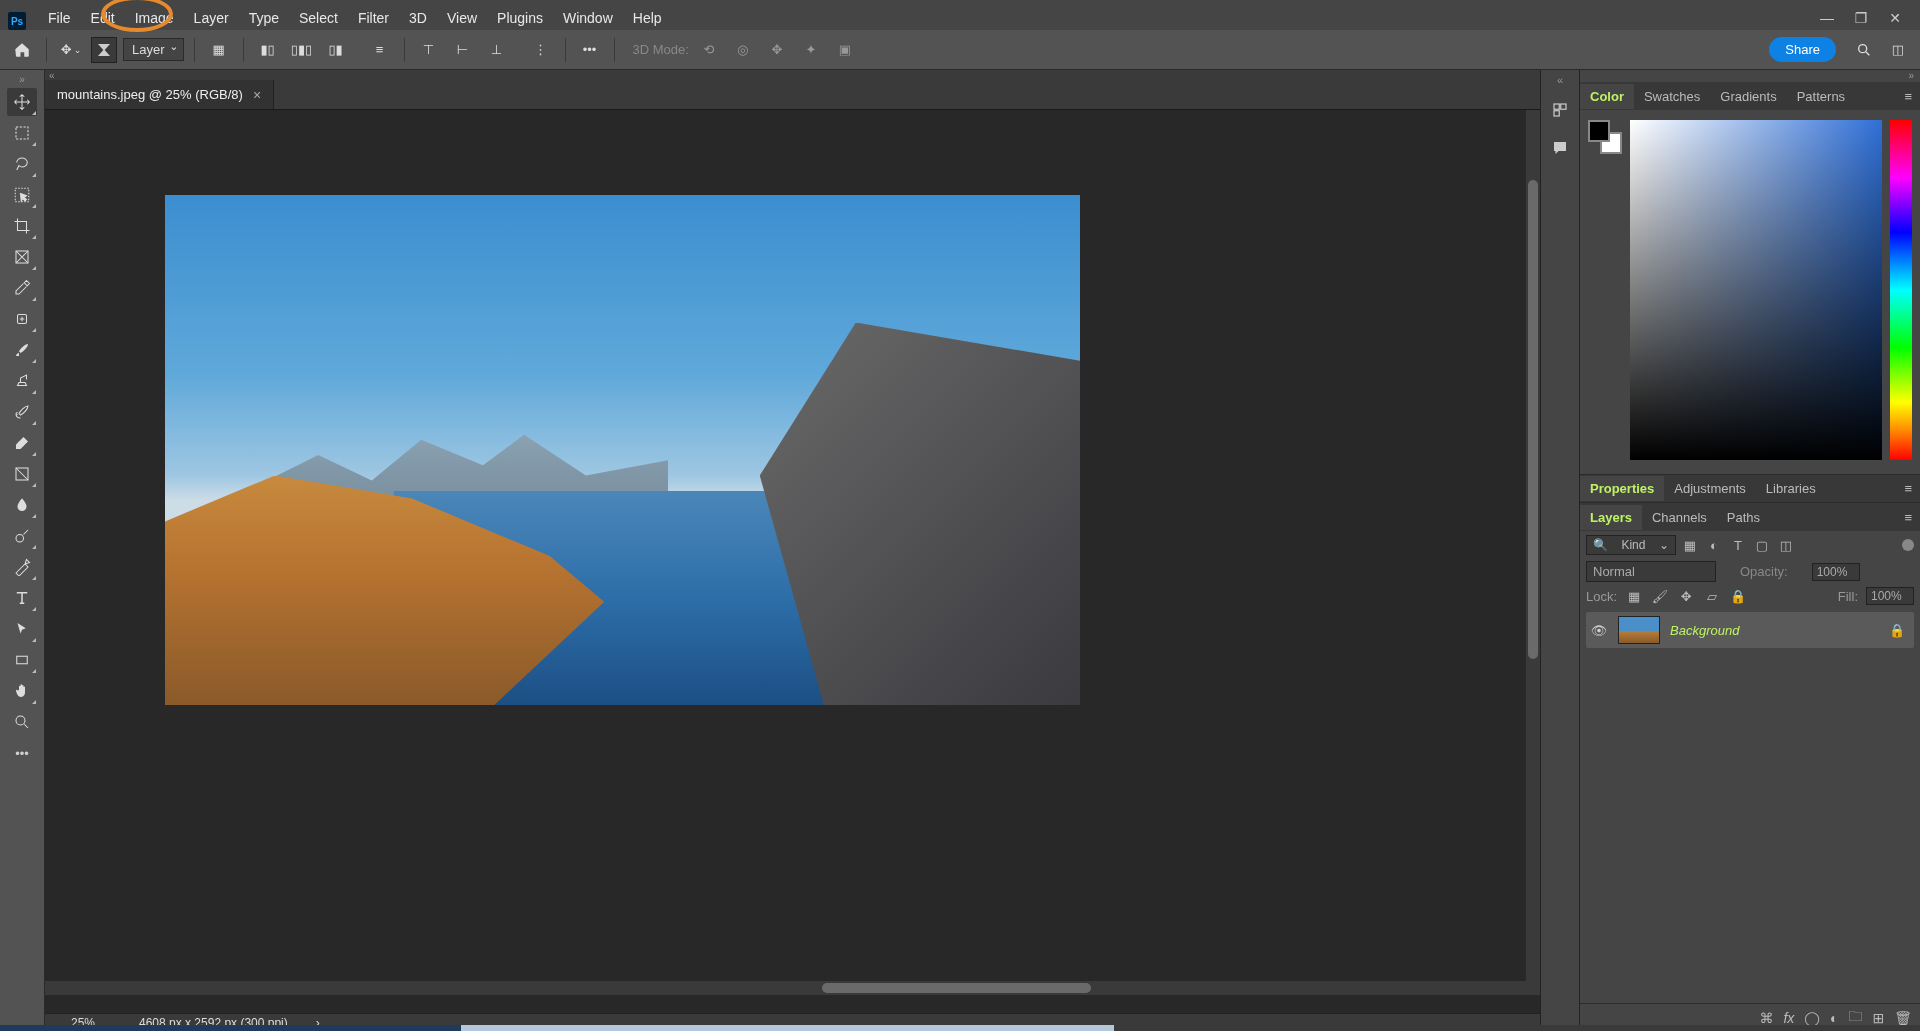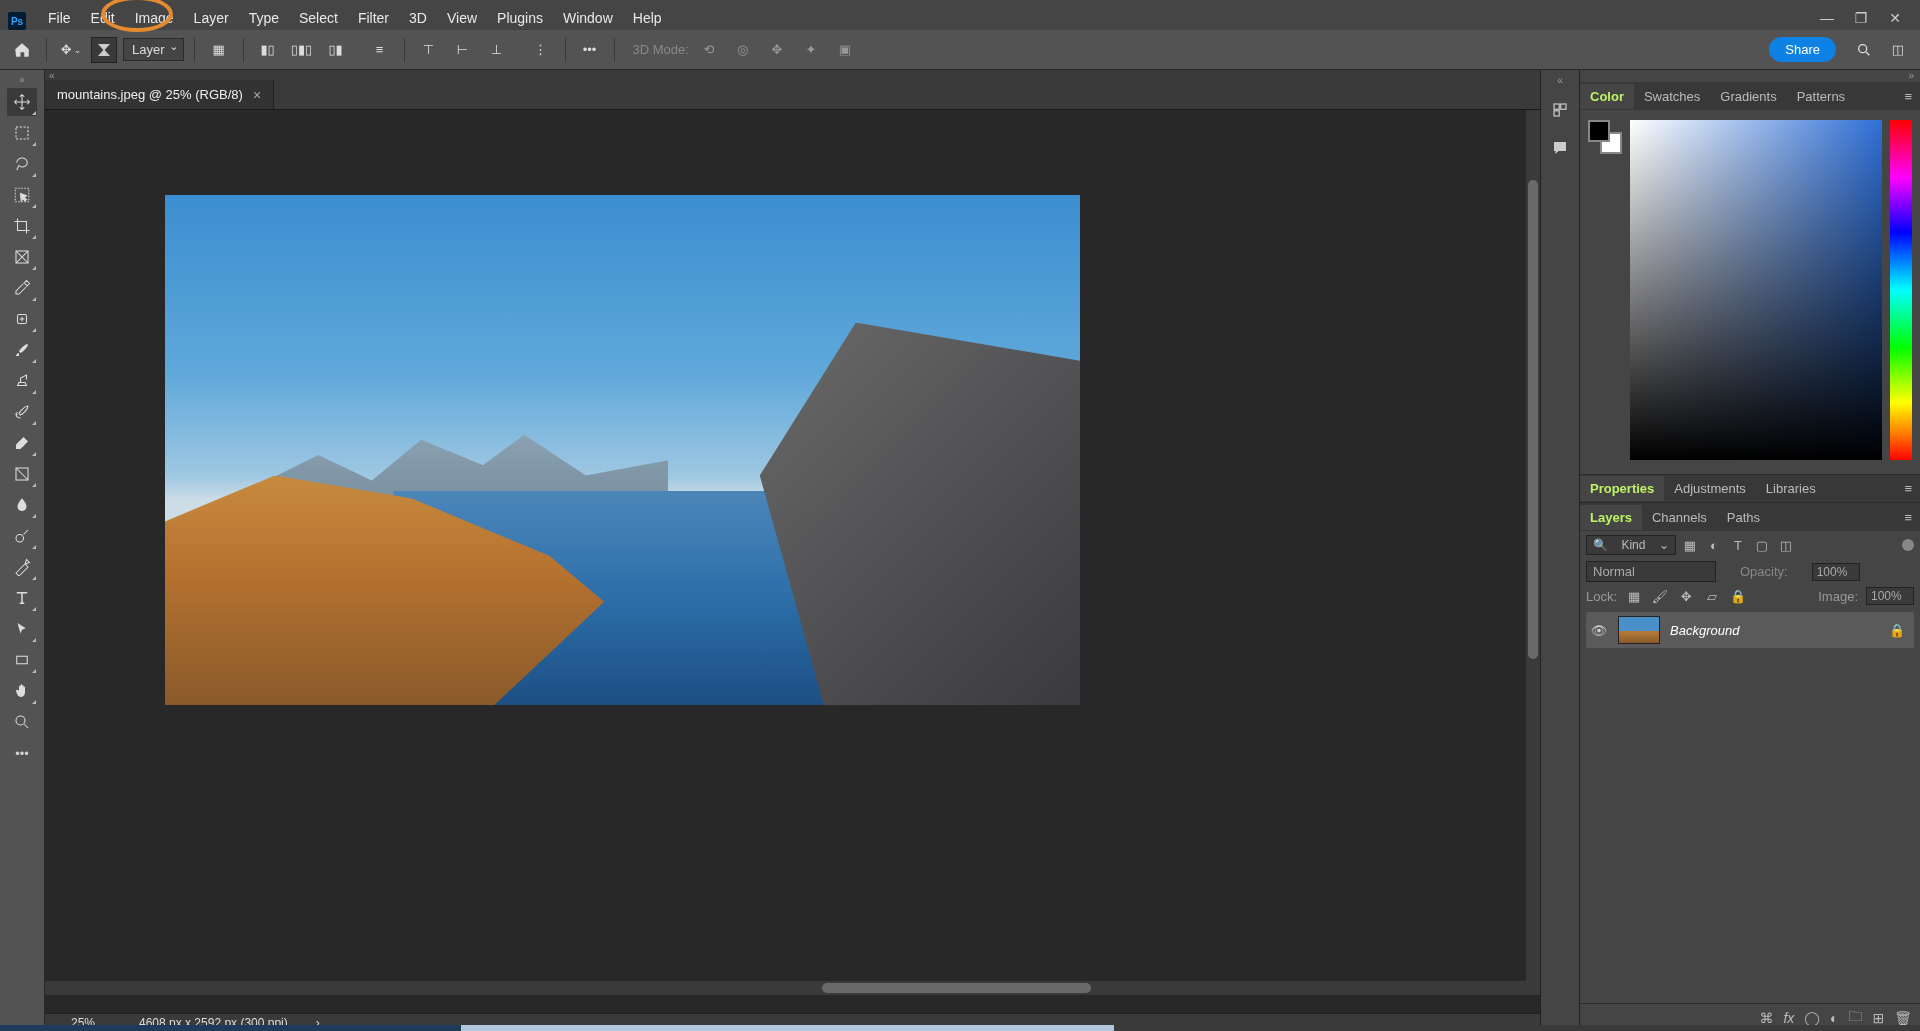--- a/index.html
+++ b/index.html
@@ -84,21 +84,21 @@
   .filter-ic { width:20px; height:20px; display:flex; align-items:center; justify-content:center; color:#bbb; }
   .dot-toggle { width:12px;height:12px;border-radius:50%;background:#888;margin-left:auto;}
   .blend-row { display:flex; align-items:center; padding:2px 6px; gap:24px; color:#888;}
   .blend-dd { background:#3a3a3a; border:1px solid #222; padding:2px 6px; width:130px; font-size:13px; color:#aaa;}
   .pct-box { background:#3a3a3a; border:1px solid #222; width:48px; padding:1px 4px; font-size:12px; color:#aaa;}
   .lock-row { display:flex; align-items:center; padding:3px 6px; gap:8px; color:#999; font-size:13px;}
   .lock-ic { width:18px; color:#bbb; text-align:center;}
   .layer-row { display:flex; align-items:center; background:#5a5a5a; margin:4px 6px; padding:4px; gap:10px; border-radius:2px;}
   .eye { width:18px; text-align:center; }
   .thumb-img{ width:42px; height:28px; background:linear-gradient(to bottom,#4a8fc8 0%,#4a8fc8 55%,#b77c3a 55%,#8a5a2a 100%); border:1px solid #222;}
-  .layer-name { font-style:italic; color:#ffffff;}
+  .layer-name { font-style:italic; color:#bef264;}
   .lock-badge { margin-left:auto; margin-right:4px; color:#ccc;}
   .layers-footer { margin-top:auto; height:28px; border-top:1px solid #2c2c2c; display:flex; align-items:center; justify-content:flex-end; gap:10px; padding:0 8px; color:#bbb;}
   .layers-footer span{font-size:14px;}
 
   
   .taskbar { position:absolute; left:0; right:0; bottom:0; height:6px; background:linear-gradient(to right,#1f3a5a 0%,#1f3a5a 24%,#b4c8dc 24%,#b4c8dc 58%,#3a3a3a 58%);}
 </style>
 </head>
 <body>
 
@@ -412,21 +412,21 @@
         <span>Opacity:</span>
         <div class="pct-box">100%</div>
       </div>
       <div class="lock-row">
         <span>Lock:</span>
         <span class="lock-ic">▦</span>
         <span class="lock-ic">🖌</span>
         <span class="lock-ic">✥</span>
         <span class="lock-ic">▱</span>
         <span class="lock-ic">🔒</span>
-        <span style="margin-left:auto">Image:</span>
+        <span style="margin-left:auto">Fill:</span>
         <div class="pct-box">100%</div>
       </div>
       <div class="layer-row">
         <span class="eye">👁</span>
         <div class="thumb-img"></div>
         <span class="layer-name">Background</span>
         <span class="lock-badge">🔒</span>
       </div>
       <div class="layers-footer">
         <span>⌘</span>

